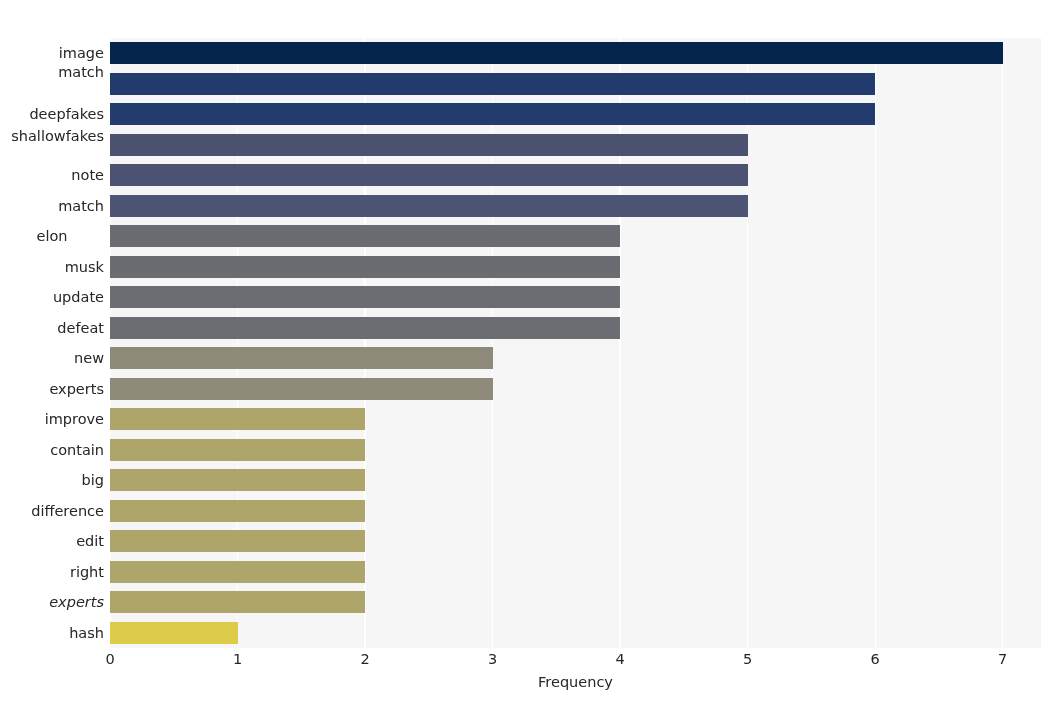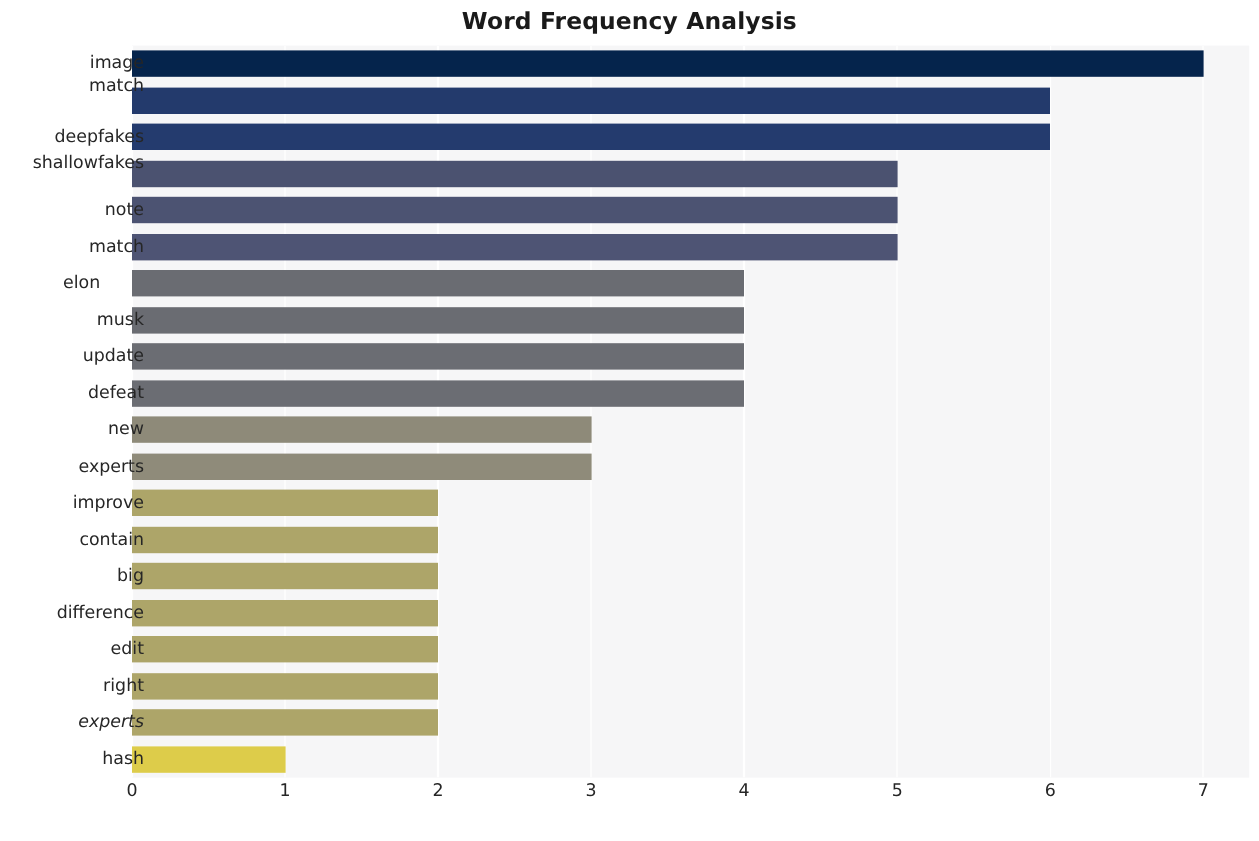--- a/index.html
+++ b/index.html
@@ -65,21 +65,20 @@
     left: 0;
     top: 3.3px;
     height: 22px;
   }
   #ytick-layer {
     position: absolute;
     left: 0;
     top: 38px;
     width: 104px;
     height: 610px;
-    margin-left: 16px;
   }
   .ytick-label {
     position: absolute;
     right: 0;
     width: 104px;
     text-align: right;
     font-size: 14.5px;
     color: #262626;
     white-space: nowrap;
     line-height: 16px;
@@ -111,21 +110,20 @@
     text-align: center;
     font-size: 14.5px;
     color: #262626;
   }
 </style>
 </head>
 <body>
 
 <div id="figure">
 
-  <div id="chart-title">Word Frequency Analysis</div>
 
   <div id="plot-area">
     <div id="gridlines">
         <div class="gridline-v" style="left: -0.65px;"></div>
         <div class="gridline-v" style="left: 126.884px;"></div>
         <div class="gridline-v" style="left: 254.418px;"></div>
         <div class="gridline-v" style="left: 381.953px;"></div>
         <div class="gridline-v" style="left: 509.487px;"></div>
         <div class="gridline-v" style="left: 637.021px;"></div>
         <div class="gridline-v" style="left: 764.555px;"></div>
@@ -221,14 +219,15 @@
       <div class="xtick-label" style="left: 0px;">0</div>
       <div class="xtick-label" style="left: 127.534px;">1</div>
       <div class="xtick-label" style="left: 255.068px;">2</div>
       <div class="xtick-label" style="left: 382.603px;">3</div>
       <div class="xtick-label" style="left: 510.137px;">4</div>
       <div class="xtick-label" style="left: 637.671px;">5</div>
       <div class="xtick-label" style="left: 765.205px;">6</div>
       <div class="xtick-label" style="left: 892.74px;">7</div>
     </div>
 
+  <div id="xaxis-title">Frequency</div>
 
 </div>
 
 </body></html>

